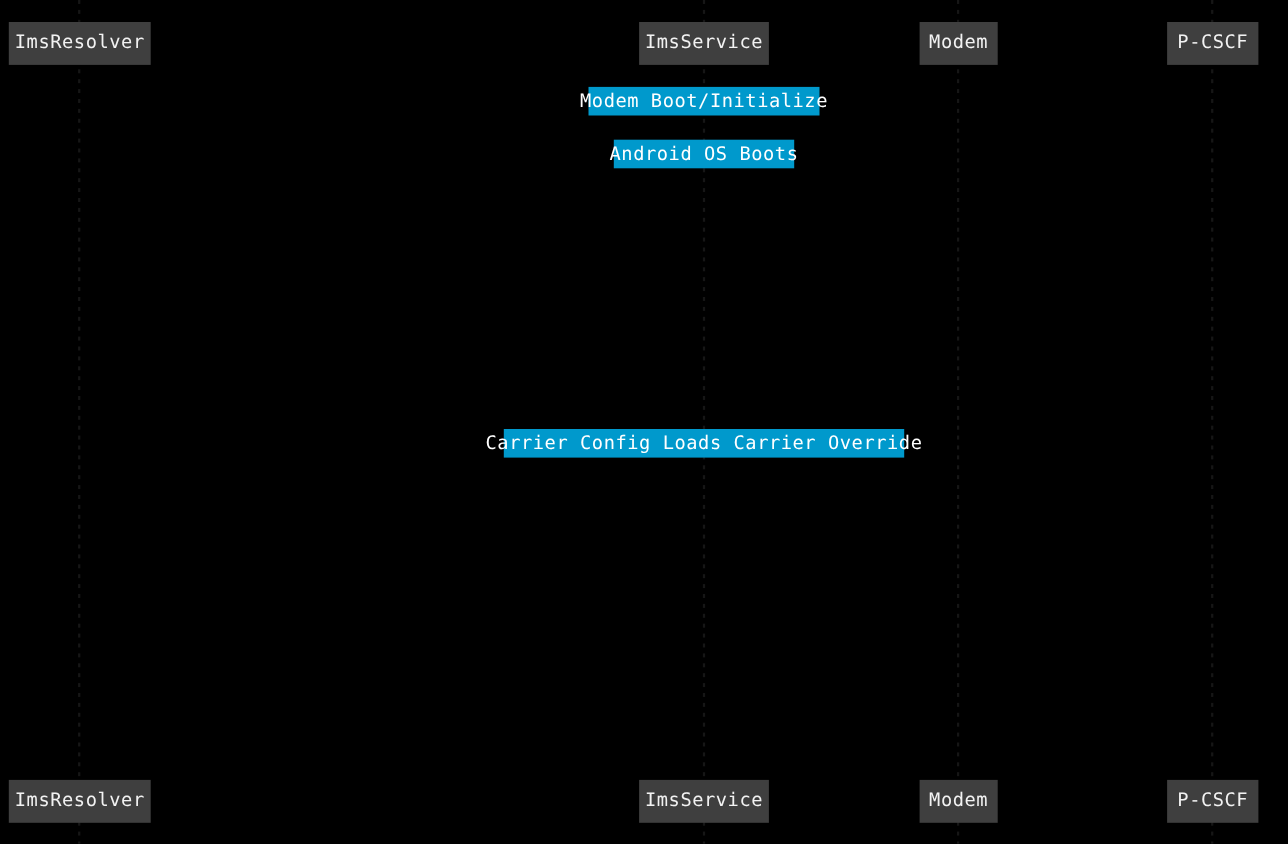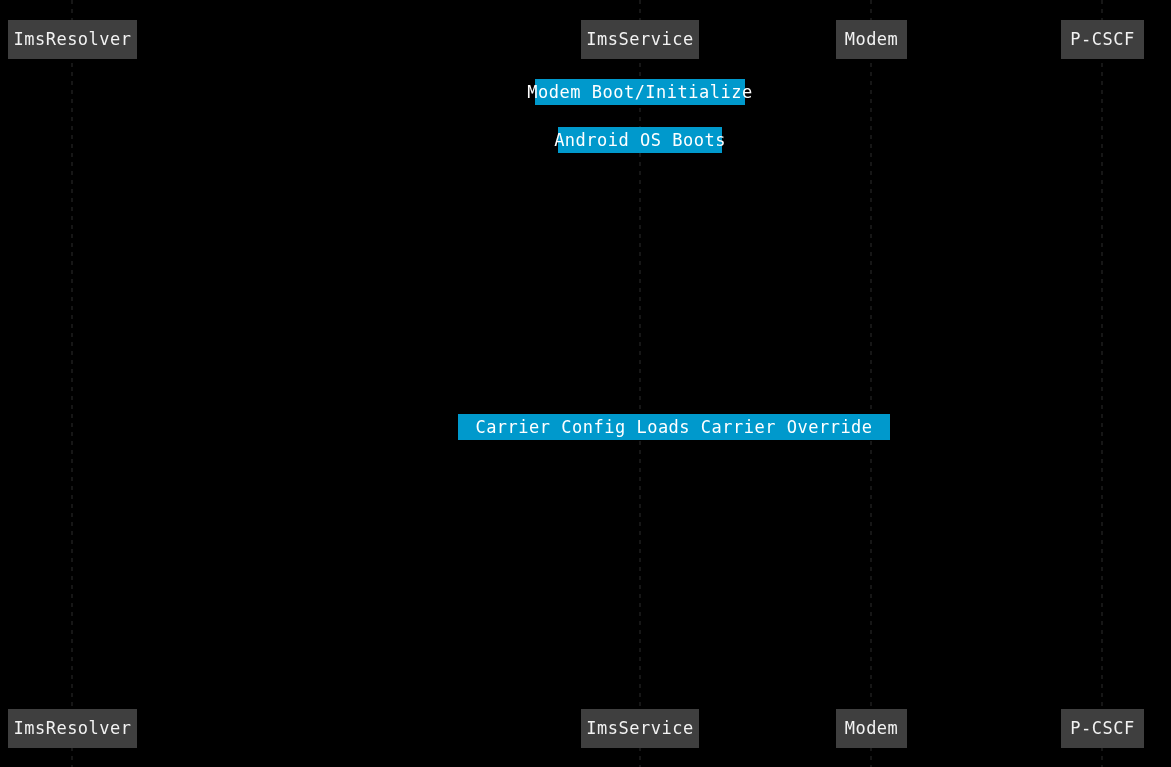--- a/index.html
+++ b/index.html
@@ -86,21 +86,21 @@
   <div class="actor" style="left:1061px; top:20px; width:83px; height:39px;">
     <span>P-CSCF</span>
   </div>
 
   <div class="note" style="left:535px; top:79px; width:210px; height:26px;">
     <span>Modem Boot/Initialize</span>
   </div>
   <div class="note" style="left:558px; top:127px; width:164px; height:26px;">
     <span>Android OS Boots</span>
   </div>
-  <div class="note" style="left:458px; top:414px; width:432px; height:26px;">
+  <div class="note" style="left:458px; top:390px; width:364px; height:26px;">
     <span>Carrier Config Loads Carrier Override</span>
   </div>
 
   <div class="actor" style="left:8px; top:709px; width:129px; height:39px;">
     <span>ImsResolver</span>
   </div>
   <div class="actor" style="left:581px; top:709px; width:118px; height:39px;">
     <span>ImsService</span>
   </div>
   <div class="actor" style="left:836px; top:709px; width:71px; height:39px;">

